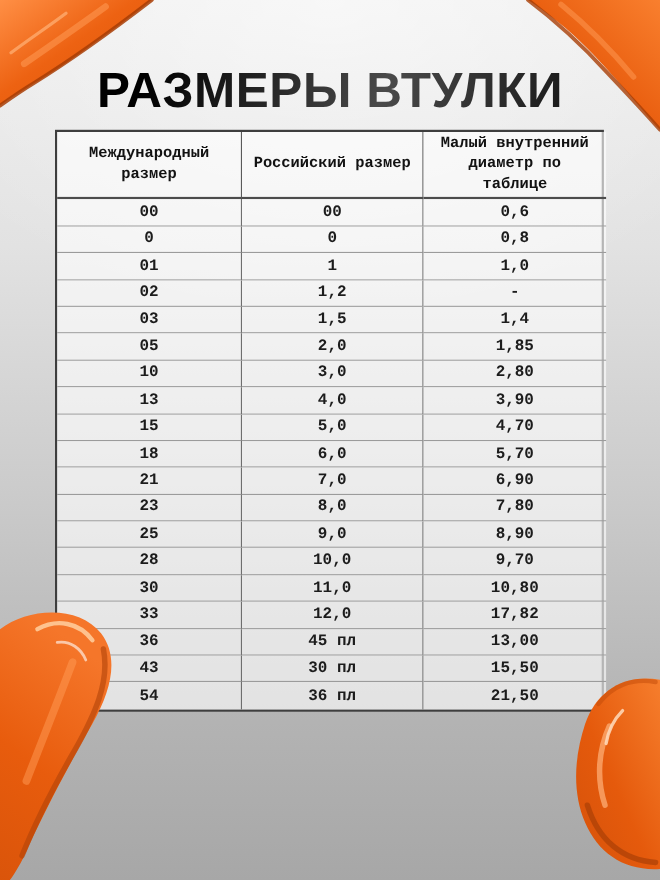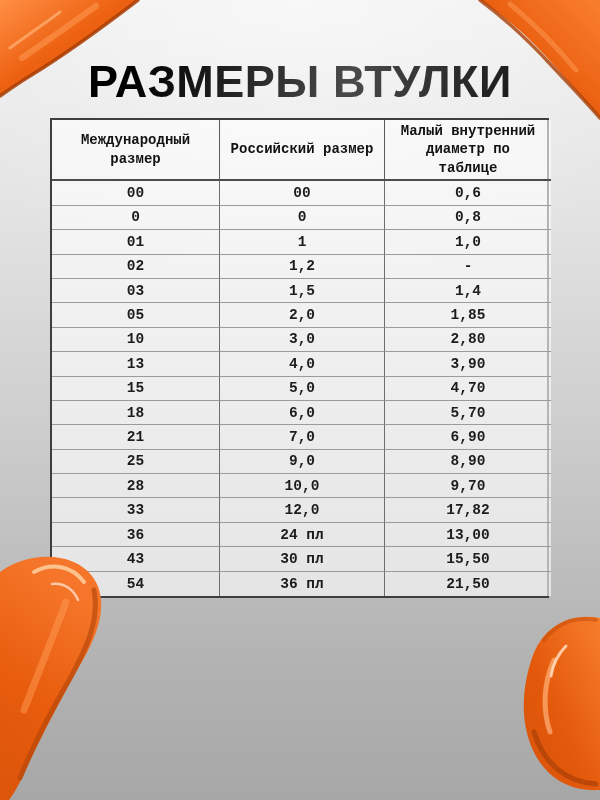--- a/index.html
+++ b/index.html
@@ -164,37 +164,47 @@
             <td>18</td>
             <td>6,0</td>
             <td>5,70</td>
           </tr>
           <tr>
             <td>21</td>
             <td>7,0</td>
             <td>6,90</td>
           </tr>
           <tr>
+            <td>23</td>
+            <td>8,0</td>
+            <td>7,80</td>
+          </tr>
+          <tr>
             <td>25</td>
             <td>9,0</td>
             <td>8,90</td>
           </tr>
           <tr>
             <td>28</td>
             <td>10,0</td>
             <td>9,70</td>
           </tr>
           <tr>
+            <td>30</td>
+            <td>11,0</td>
+            <td>10,80</td>
+          </tr>
+          <tr>
             <td>33</td>
             <td>12,0</td>
             <td>17,82</td>
           </tr>
           <tr>
             <td>36</td>
-            <td>24 пл</td>
+            <td>45 пл</td>
             <td>13,00</td>
           </tr>
           <tr>
             <td>43</td>
             <td>30 пл</td>
             <td>15,50</td>
           </tr>
           <tr>
             <td>54</td>
             <td>36 пл</td>

